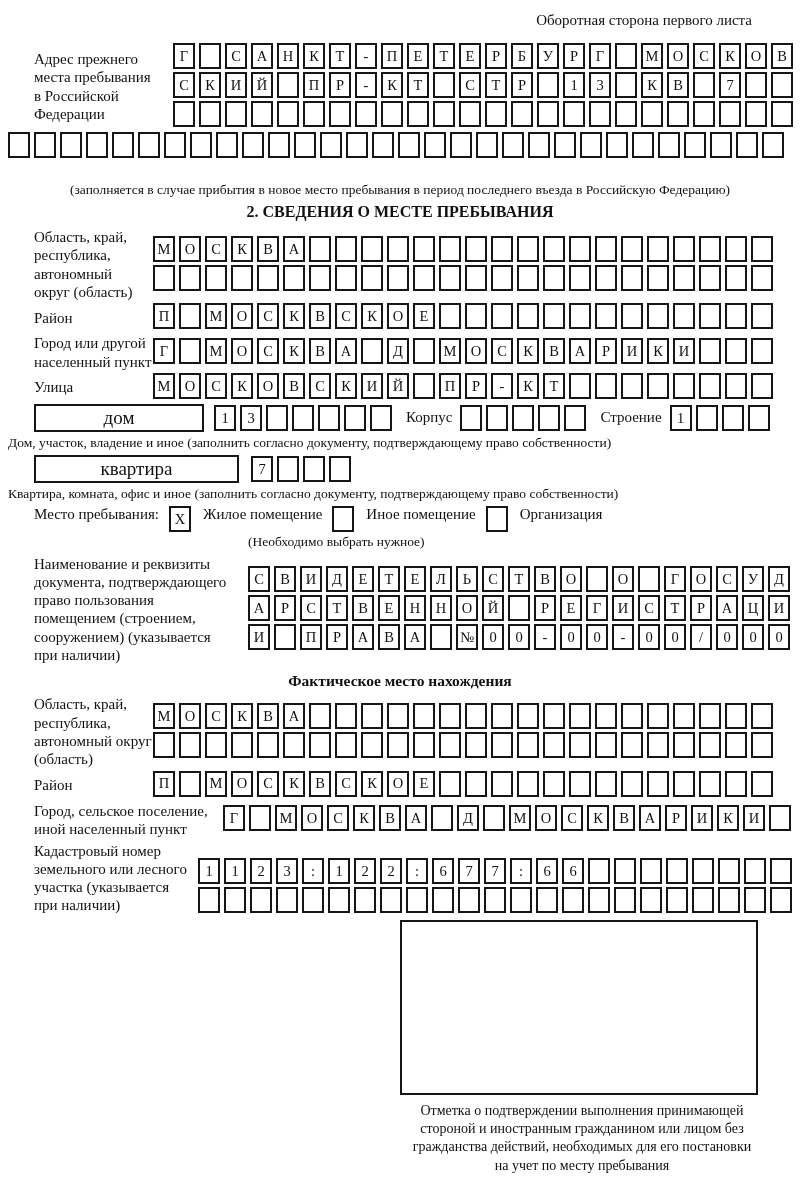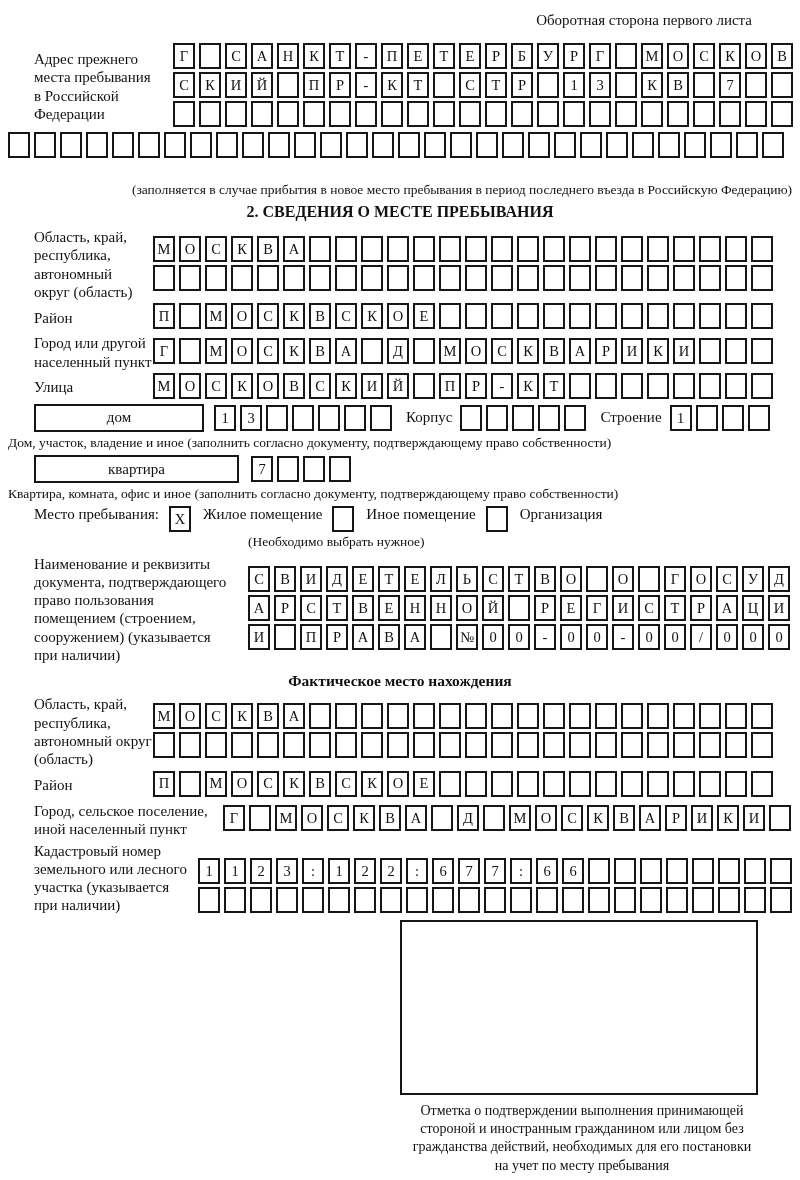--- a/index.html
+++ b/index.html
@@ -20,25 +20,25 @@
 
   .cellrow { display:flex; gap:4px; margin-bottom:3px; }
   .cell {
     width:22px; height:26px; box-sizing:border-box; flex-shrink:0;
     border:2px solid #161616; background:#fff;
     display:flex; align-items:center; justify-content:center;
     font-size:14.5px; line-height:1;
   }
   .widebox {
     height:28px; box-sizing:border-box; border:2px solid #161616;
-    display:flex; align-items:center; justify-content:center; font-size:15px; flex-shrink:0;
+    display:flex; align-items:center; justify-content:center; font-size:19px; flex-shrink:0;
   }
 
   .note { font-size:13.5px; line-height:1.2; margin-bottom:4px; }
-  .note-center { text-align:right;margin-top:24px; }
+  .note-center { text-align:center;margin-top:24px; }
   .pre { white-space:pre-line; }
 
   .sec-title { text-align:center; font-weight:bold; font-size:16px; margin:5px 0 7px; }
   .sub-title { text-align:center; font-weight:bold; font-size:15.5px; margin:8px 0 5px; }
 
   .house-row { display:flex; align-items:center; margin:2px 0 3px; }
   .house-row .widebox { margin-left:26px; }
   .dom-box { width:170px; margin-right:10px; }
   .kv-box  { width:205px; margin-right:12px; }
   .mid-label { margin:0 8px 0 14px; }

